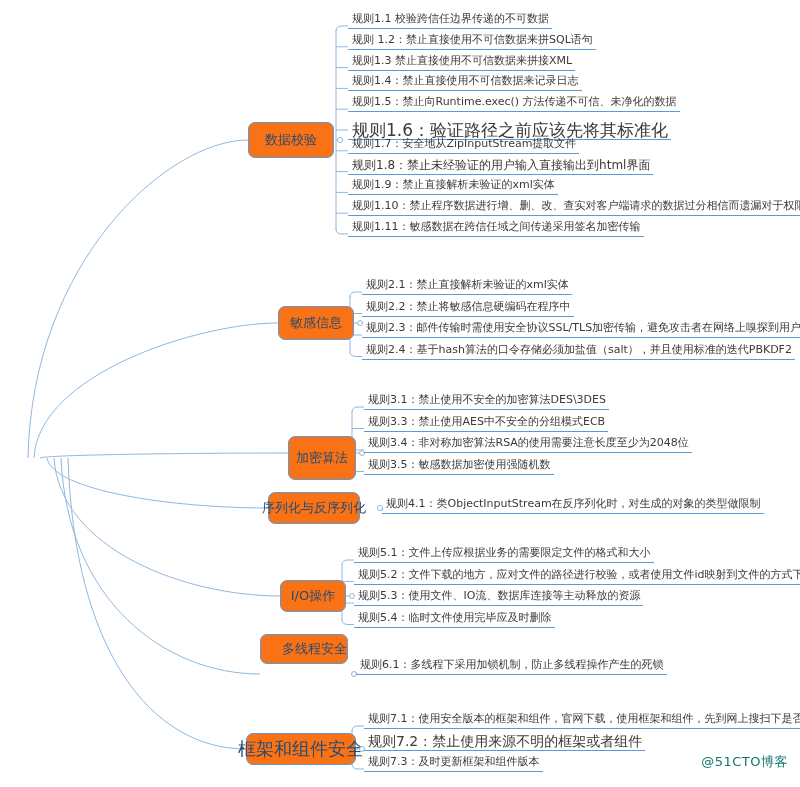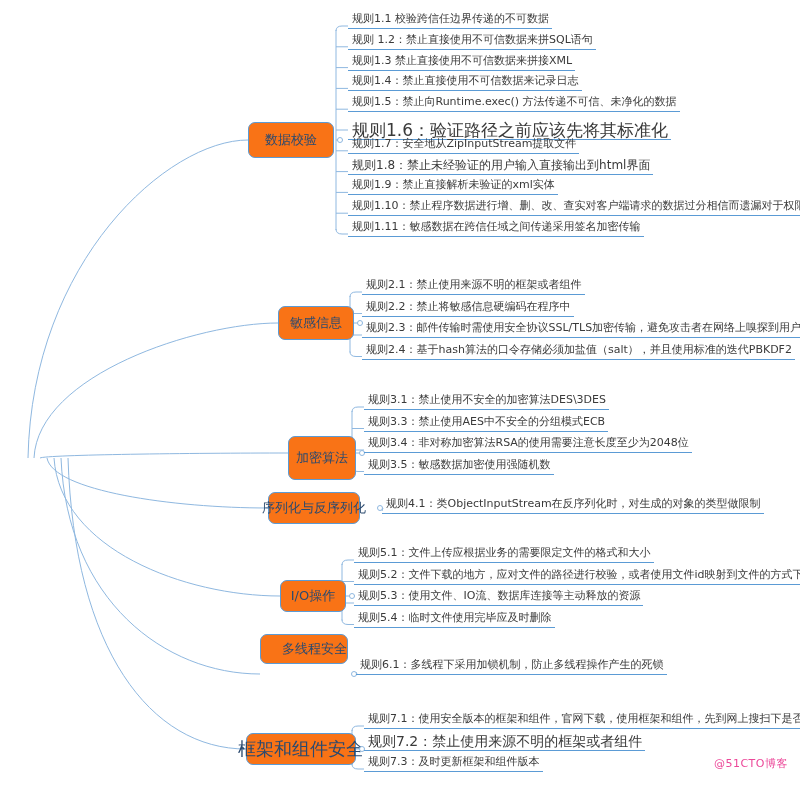--- a/index.html
+++ b/index.html
@@ -73,22 +73,22 @@
     width: 6px;
     height: 6px;
     box-sizing: border-box;
     border: 1px solid #8fb8e0;
     border-radius: 50%;
     background: #ffffff;
   }
   
   .watermark {
     position: absolute;
-    color: #ec4899;
-    font-size: 11px;
+    color: #0f766e;
+    font-size: 13px;
     letter-spacing: 0.5px;
     white-space: nowrap;
     user-select: none;
   }
 </style>
 </head>
 <body>
 
 <div id="mindmap">
 
@@ -154,21 +154,21 @@
       <div class="leaf" style="left: 348px; top: 123px; font-size: 17px; text-align: center;"><span>规则1.6：验证路径之前应该先将其标准化</span></div>
       <div class="leaf" style="left: 348px; top: 136.8px; font-size: 11px;"><span>规则1.7：安全地从ZipInputStream提取文件</span></div>
       <div class="leaf" style="left: 348px; top: 157.6px; font-size: 12px;"><span>规则1.8：禁止未经验证的用户输入直接输出到html界面</span></div>
       <div class="leaf" style="left: 348px; top: 178.4px; font-size: 11px;"><span>规则1.9：禁止直接解析未验证的xml实体</span></div>
       <div class="leaf" style="left: 348px; top: 199.2px; font-size: 11px;"><span>规则1.10：禁止程序数据进行增、删、改、查实对客户端请求的数据过分相信而遗漏对于权限的判定</span></div>
       <div class="leaf" style="left: 348px; top: 220px; font-size: 11px;"><span>规则1.11：敏感数据在跨信任域之间传递采用签名加密传输</span></div>
       <div class="branch-node" style="left: 278px; top: 306px; width: 76px; height: 34px; font-size: 13px;">
         <span>敏感信息</span>
       </div>
       <div class="connector-dot" style="left: 357px; top: 320px;"></div>
-      <div class="leaf" style="left: 362px; top: 278px; font-size: 11px;"><span>规则2.1：禁止使用来源不明的框架或者组件</span></div>
+      <div class="leaf" style="left: 362px; top: 278px; font-size: 11px;"><span>规则2.1：禁止直接解析未验证的xml实体</span></div>
       <div class="leaf" style="left: 362px; top: 299.5px; font-size: 11px;"><span>规则2.2：禁止将敏感信息硬编码在程序中</span></div>
       <div class="leaf" style="left: 362px; top: 321px; font-size: 11px;"><span>规则2.3：邮件传输时需使用安全协议SSL/TLS加密传输，避免攻击者在网络上嗅探到用户数据</span></div>
       <div class="leaf" style="left: 362px; top: 342.5px; font-size: 11px;"><span>规则2.4：基于hash算法的口令存储必须加盐值（salt），并且使用标准的迭代PBKDF2</span></div>
       <div class="branch-node" style="left: 288px; top: 436px; width: 68px; height: 44px; font-size: 13px;">
         <span>加密算法</span>
       </div>
       <div class="connector-dot" style="left: 359px; top: 450px;"></div>
       <div class="leaf" style="left: 364px; top: 393px; font-size: 11px;"><span>规则3.1：禁止使用不安全的加密算法DES\3DES</span></div>
       <div class="leaf" style="left: 364px; top: 414.5px; font-size: 11px;"><span>规则3.3：禁止使用AES中不安全的分组模式ECB</span></div>
       <div class="leaf" style="left: 364px; top: 436px; font-size: 11px;"><span>规则3.4：非对称加密算法RSA的使用需要注意长度至少为2048位</span></div>

